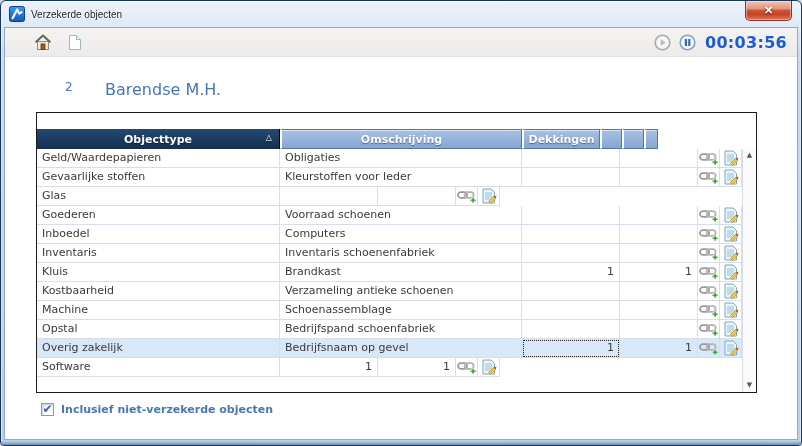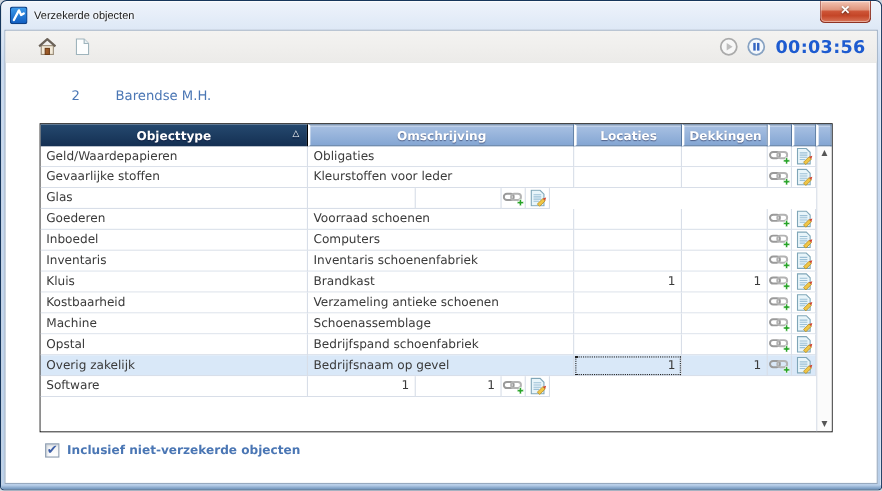--- a/index.html
+++ b/index.html
@@ -33,27 +33,27 @@
   
   .toolbar { position:relative; height:28px; background:linear-gradient(#f4f3f1,#ecebe9);
     border-bottom:1px solid #e2e1df; }
   .tb-left { position:absolute; left:28px; top:5px; display:flex; gap:12px; align-items:center; }
   .tb-right { position:absolute; right:10px; top:5px; display:flex; gap:5px; align-items:center; }
   .tb-btn { width:20px; height:19px; display:flex; align-items:center; justify-content:center; }
   .timer { font-size:16px; font-weight:bold; color:#1d5bd0; margin-left:3px; letter-spacing:.3px; }
 
   
   .ctx-number { position:absolute; left:60px; top:52px; font-size:12px; color:#4a76b4; }
-  .ctx-name   { position:absolute; left:100px; top:52px; font-size:12px; color:#4a76b4; }
+  .ctx-name   { position:absolute; left:100px; top:52px; font-size:16px; color:#4a76b4; }
 
   
   .table { position:absolute; left:31px; top:84px; width:721px; height:281px;
     border:1px solid #1a1a1a; box-sizing:border-box; background:#fff;
     display:flex; flex-direction:column; }
-  .thead { display:flex; height:20px; flex:0 0 20px; background:#fff; }
+  .thead { display:flex; height:20px; flex:0 0 20px; background:#fff;margin-top:16px; }
   .th { box-sizing:border-box; height:20px; display:flex; align-items:center; justify-content:center;
     font-size:11px; font-weight:bold; color:#fff; position:relative;
     text-shadow:0 1px 1px rgba(0,0,40,.45); }
   .th-dark { width:243px; background:linear-gradient(#25496f,#142f52);
     border-right:1px solid #000; }
   .th-blue { background:linear-gradient(#a9c1e3,#84a6d3);
     border:1px solid #56779f; border-left:2px solid #fff; box-shadow:inset 0 1px 0 rgba(255,255,255,.55); }
   .w-oms { width:242px; } .w-loc { width:98px; } .w-dek { width:78px; }
   .w-ico { width:22px; } .w-scr { width:14px; }
   .sort-glyph { position:absolute; right:7px; top:4px; font-size:8px; font-weight:normal; color:#fff; }
@@ -148,23 +148,20 @@
 
     <div class="table">
       <div class="thead">
         <div class="th th-dark">
           <span>Objecttype</span>
           <span class="sort-glyph">△</span>
         </div>
         <div class="th th-blue w-oms">
           <span>Omschrijving</span>
         </div>
-        <div class="th th-blue w-loc">
-          <span>Locaties</span>
-        </div>
         <div class="th th-blue w-dek">
           <span>Dekkingen</span>
         </div>
         <div class="th th-blue w-ico"></div>
         <div class="th th-blue w-ico"></div>
         <div class="th th-blue w-scr"></div>
       </div>
       <div class="tbody">
         <div class="rows-col">
   <div class="tr">

